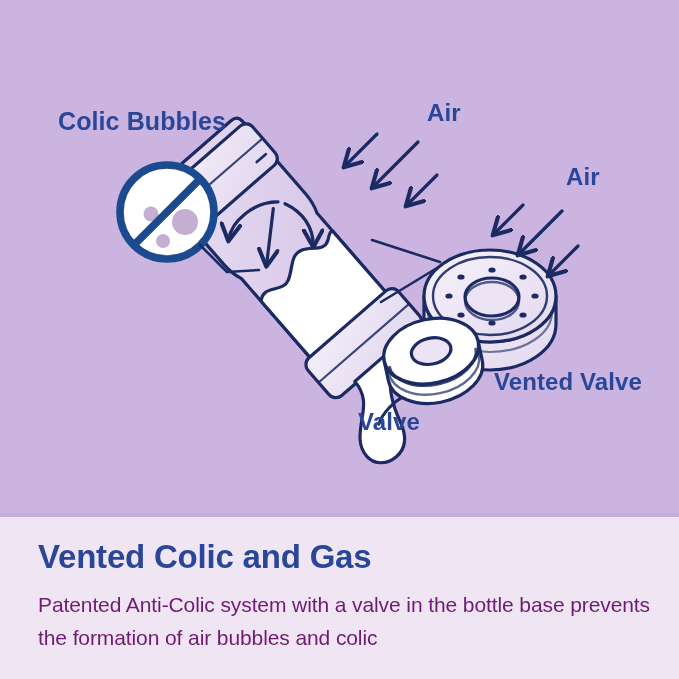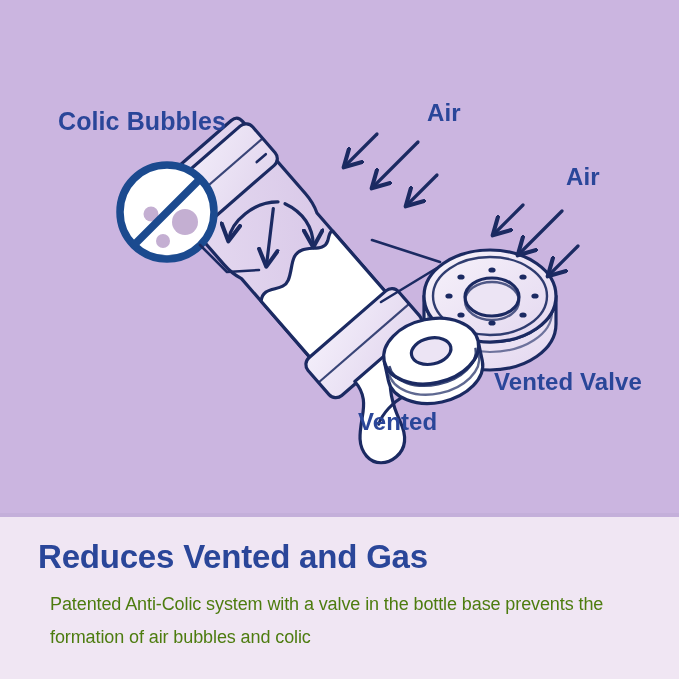--- a/index.html
+++ b/index.html
@@ -42,23 +42,22 @@
   .lbl-valve{ left:358px; top:408px; font-size:24px; }
   .lbl-vented{ left:494px; top:368px; font-size:24px; }
 
   .caption-title{
     position:absolute;left:38px;top:538px;
     font-size:33px;font-weight:bold;color:#2a4699;
     letter-spacing:-.2px;
   }
   .caption-body{
     position:absolute;left:38px;top:588px;width:615px;
-    font-size:18px;line-height:33px;color:#4d7c0f;
+    font-size:21px;line-height:33px;color:#701a75;
     letter-spacing:-.1px;
-    margin-left:12px;
   }
 </style>
 </head>
 <body>
 
 <div id="page">
 
   <div class="illus-panel"></div>
   <div class="panel-divider"></div>
   <div class="caption-panel"></div>
@@ -212,19 +211,19 @@
     <g fill="none" stroke="#1b2a62" stroke-width="3.2" stroke-linecap="round" stroke-linejoin="round">
       <path d="M 523 205 L 494 234" marker-end="url(#ar)"></path>
       <path d="M 562 211 L 519 254" marker-end="url(#ar)"></path>
       <path d="M 578 246 L 549 275" marker-end="url(#ar)"></path>
     </g>
   </svg>
 
   <div class="lbl lbl-colic">Colic Bubbles</div>
   <div class="lbl lbl-air1">Air</div>
   <div class="lbl lbl-air2">Air</div>
-  <div class="lbl lbl-valve">Vented</div>
+  <div class="lbl lbl-valve">Valve</div>
   <div class="lbl lbl-vented">Vented Valve</div>
 
-  <div class="caption-title">Reduces Vented and Gas</div>
+  <div class="caption-title">Vented Colic and Gas</div>
   <div class="caption-body">Patented Anti-Colic system with a valve in the bottle base prevents the formation of air bubbles and colic</div>
 
 </div>
 
 </body></html>

